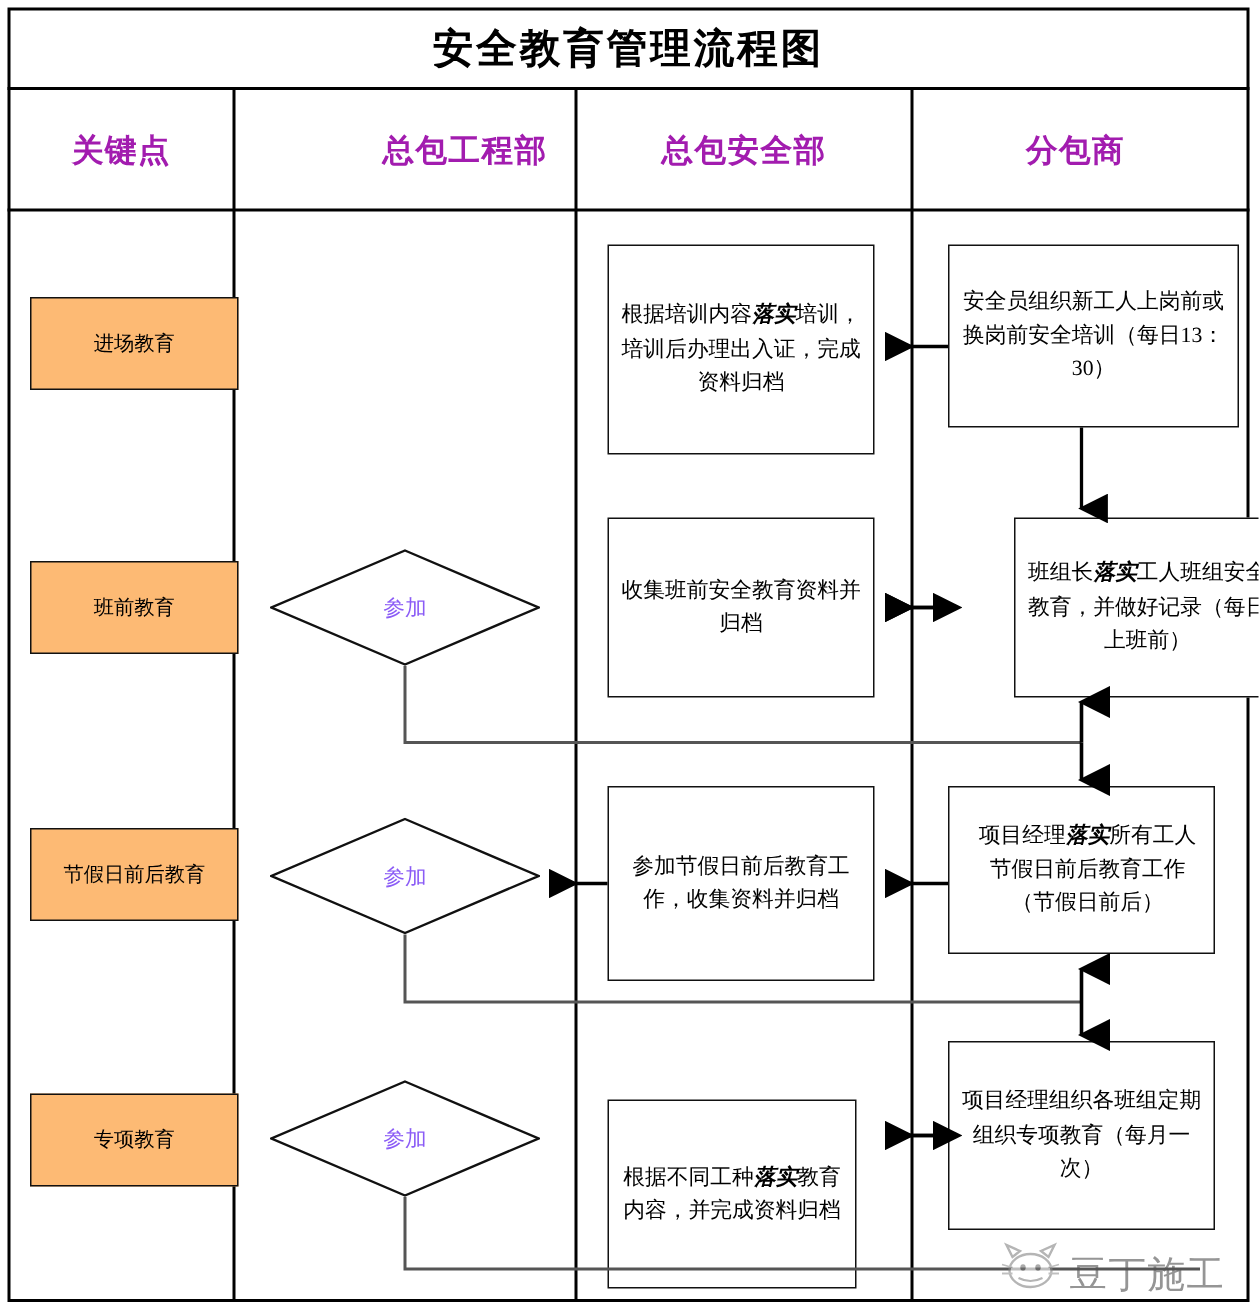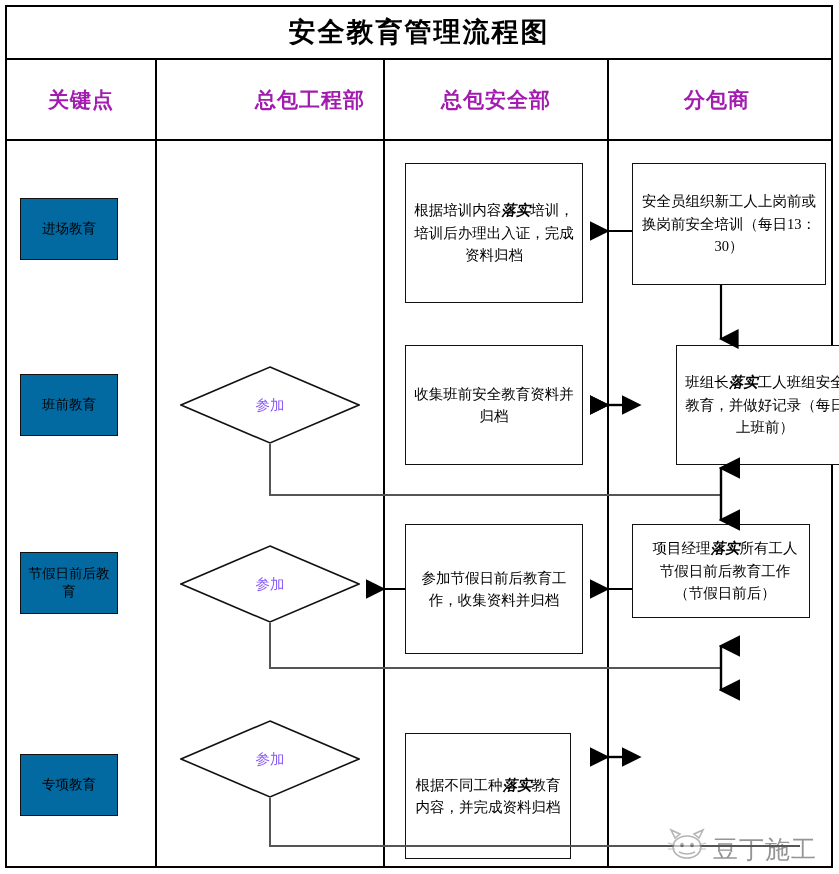--- a/index.html
+++ b/index.html
@@ -86,31 +86,31 @@
   }
   .hdr-0 { left: 7px;   width: 148px; }
   .hdr-1 { left: 157px; width: 226px; margin-left: 40px; }
   .hdr-2 { left: 385px; width: 222px; }
   .hdr-3 { left: 609px; width: 216px; }
 
   
   .kp-box {
     position: absolute;
     left: 20px;
-    width: 98px;
+    width: 139px;
     border: 1.5px solid #111111;
     box-sizing: border-box;
     display: flex;
     align-items: center;
     justify-content: center;
     text-align: center;
     font-size: 13.5px;
     line-height: 1.35;
     color: #000000;
-    background: #0369a1;
+    background: #fdba74;
     padding: 2px 3px;
   }
 
   
   .pbox {
     position: absolute;
     border: 1.5px solid #111111;
     box-sizing: border-box;
     display: flex;
     align-items: center;
@@ -199,21 +199,21 @@
 
   <div class="kp-box" style="top:198px;height:62px;">
     <span>进场教育</span>
   </div>
   <div class="kp-box" style="top:374px;height:62px;">
     <span>班前教育</span>
   </div>
   <div class="kp-box" style="top:552px;height:62px;">
     <span>节假日前后教育</span>
   </div>
-  <div class="kp-box" style="top:754px;height:62px;justify-content:center;">
+  <div class="kp-box" style="top:729px;height:62px;justify-content:center;">
     <span>专项教育</span>
   </div>
 
   <div class="diamond-wrap" style="left:180px;top:366px;">
     <svg class="diamond-shape" viewBox="0 0 180 78" preserveAspectRatio="none">
       <polygon points="90,1 179,39 90,77 1,39" fill="#ffffff" stroke="#111111" stroke-width="1.6"></polygon>
     </svg>
     <div class="diamond-label">参加</div>
   </div>
 
@@ -260,26 +260,31 @@
       <span>安全员组织新工人上岗前或换岗前安全培训（每日13：30）</span><span class="b"></span><span></span>
     </div>
   </div>
 
   <div class="pbox" style="left:632px;top:345px;width:178px;height:120px;margin-left:44px;">
     <div>
       <span>班组长</span><span class="b">落实</span><span>工人班组安全教育，并做好记录（每日上班前）</span>
     </div>
   </div>
 
-  <div class="pbox" style="left:632px;top:524px;width:178px;height:94px;padding-left:16px;">
+  <div class="pbox" style="left:632px;top:524px;width:178px;height:112px;padding-left:16px;">
     <div>
       <span>项目经理</span><span class="b">落实</span><span>所有工人节假日前后教育工作（节假日前后）</span>
     </div>
   </div>
 
+  <div class="pbox" style="left:632px;top:694px;width:178px;height:126px;">
+    <div>
+      <span>项目经理组织各班组定期组织专项教育（每月一次）</span><span class="b"></span><span></span>
+    </div>
+  </div>
 
   <svg class="conn-layer" viewBox="0 0 839 874">
     <defs>
       <marker id="ah-left" markerWidth="9" markerHeight="9" refX="8" refY="4.5" orient="auto" markerUnits="strokeWidth">
         <path d="M9,0 L9,9 L0,4.5 z" fill="#000000"></path>
       </marker>
       <marker id="ah-right" markerWidth="9" markerHeight="9" refX="1" refY="4.5" orient="auto" markerUnits="strokeWidth">
         <path d="M0,0 L0,9 L9,4.5 z" fill="#000000"></path>
       </marker>
       <marker id="ah-down" markerWidth="9" markerHeight="9" refX="4.5" refY="8" orient="auto" markerUnits="strokeWidth">

